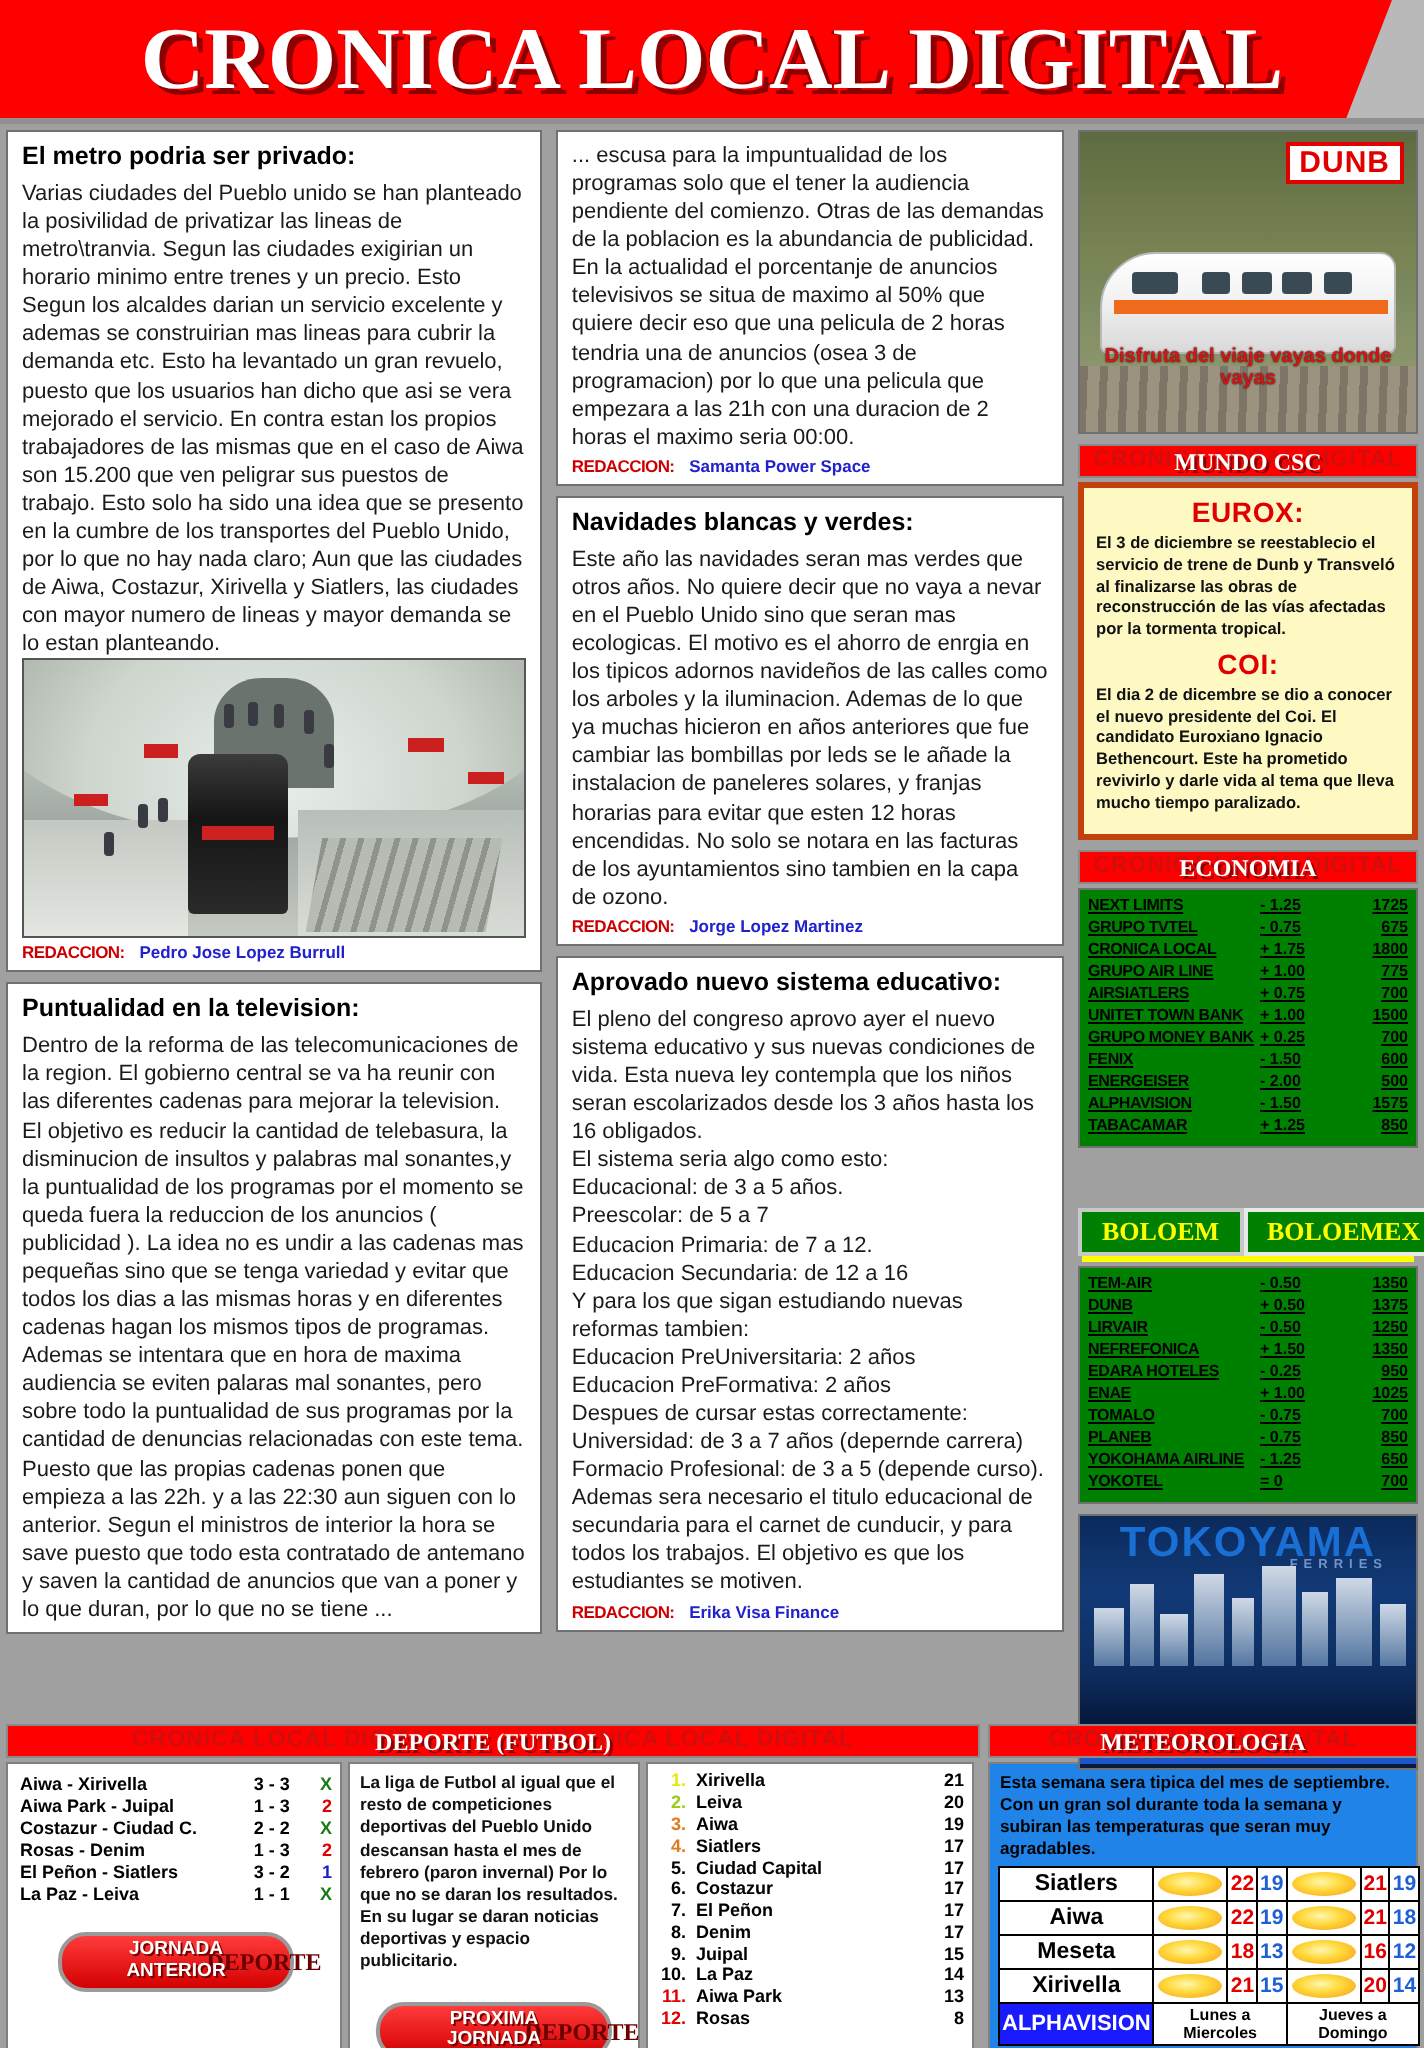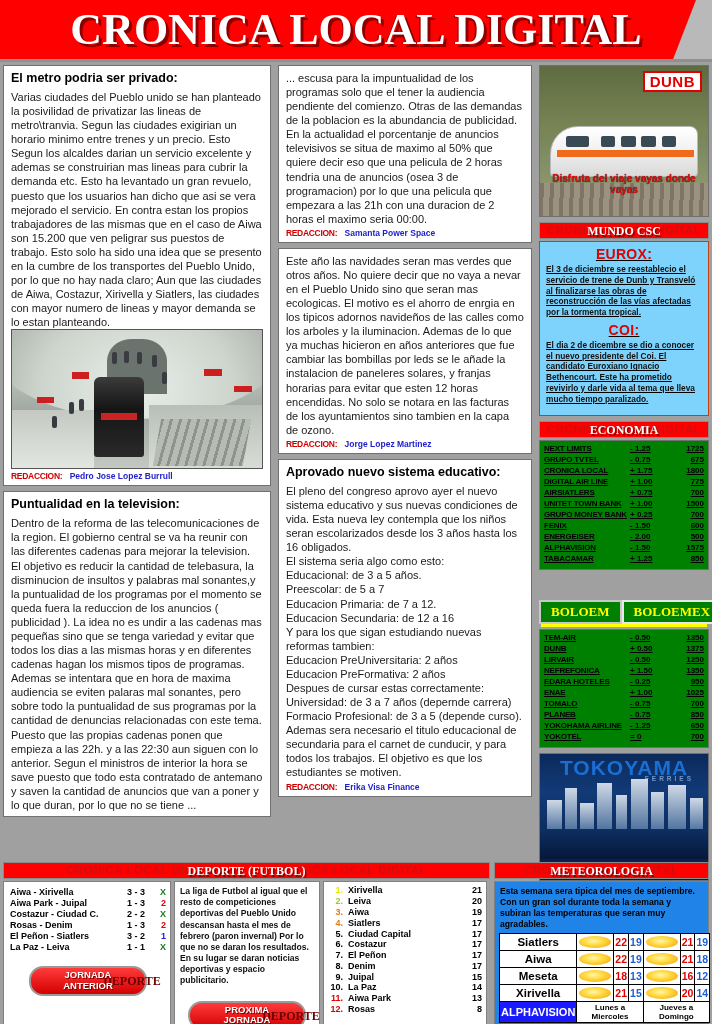--- a/index.html
+++ b/index.html
@@ -166,22 +166,22 @@
     font-family:"Liberation Sans", sans-serif;
   }
   .ad-train .slogan {
     position:absolute; left:0; bottom:14%; width:100%; text-align:center;
     color:#d61414; font-size:10px; font-weight:bold;
     text-shadow:0 0 1px #000;
   }
 
   
   .mundo {
-    background:#7dd3fc; border:1px solid #c2410c;
-    padding:4px 6px 6px 6px; margin-bottom:5px;text-decoration:underline;
+    background:#fef9c3; border:3px solid #c2410c;
+    padding:4px 6px 6px 6px; margin-bottom:5px;
   }
   .mundo h3 {
     margin:0; color:#e00000; font-size:14px; font-weight:bold;
     text-align:center; letter-spacing:0.3px;
   }
   .mundo p { margin:2px 0 4px 0; font-size:8.3px; color:#111; line-height:1.3; font-weight:bold;}
 
   
   .board {
     background:#008000; border:1px solid #707070;
@@ -356,20 +356,21 @@
 
     <div class="card">
       <p class="body">... escusa para la impuntualidad de los programas solo que el tener la audiencia pendiente del comienzo. Otras de las demandas de la poblacion es la abundancia de publicidad. En la actualidad el porcentanje de anuncios televisivos se situa de maximo al 50% que quiere decir eso que una pelicula de 2 horas tendria una de anuncios (osea 3 de programacion) por lo que una pelicula que empezara a las 21h con una duracion de 2 horas el maximo seria 00:00.</p>
       <div class="byline">
         <span class="lab">REDACCION:</span>
         <span class="who">Samanta Power Space</span>
       </div>
     </div>
 
     <div class="card">
+      <h2 class="headline">Navidades blancas y verdes:</h2>
       <p class="body">Este año las navidades seran mas verdes que otros años. No quiere decir que no vaya a nevar en el Pueblo Unido sino que seran mas ecologicas. El motivo es el ahorro de enrgia en los tipicos adornos navideños de las calles como los arboles y la iluminacion. Ademas de lo que ya muchas hicieron en años anteriores que fue cambiar las bombillas por leds se le añade la instalacion de paneleres solares, y franjas horarias para evitar que esten 12 horas encendidas. No solo se notara en las facturas de los ayuntamientos sino tambien en la capa de ozono.</p>
       <div class="byline">
         <span class="lab">REDACCION:</span>
         <span class="who">Jorge Lopez Martinez</span>
       </div>
     </div>
 
     <div class="card">
       <h2 class="headline">Aprovado nuevo sistema educativo:</h2>
       <p class="body" style="white-space:pre-line">El pleno del congreso aprovo ayer el nuevo sistema educativo y sus nuevas condiciones de vida. Esta nueva ley contempla que los niños seran escolarizados desde los 3 años hasta los 16 obligados.
@@ -438,21 +439,21 @@
               <td class="nm">GRUPO TVTEL</td>
               <td class="ch down">- 0.75</td>
               <td class="vl">675</td>
             </tr>
             <tr>
               <td class="nm">CRONICA LOCAL</td>
               <td class="ch up">+ 1.75</td>
               <td class="vl">1800</td>
             </tr>
             <tr>
-              <td class="nm">DIGITAL AIR LINE</td>
+              <td class="nm">GRUPO AIR LINE</td>
               <td class="ch up">+ 1.00</td>
               <td class="vl">775</td>
             </tr>
             <tr>
               <td class="nm">AIRSIATLERS</td>
               <td class="ch up">+ 0.75</td>
               <td class="vl">700</td>
             </tr>
             <tr>
               <td class="nm">UNITET TOWN BANK</td>

